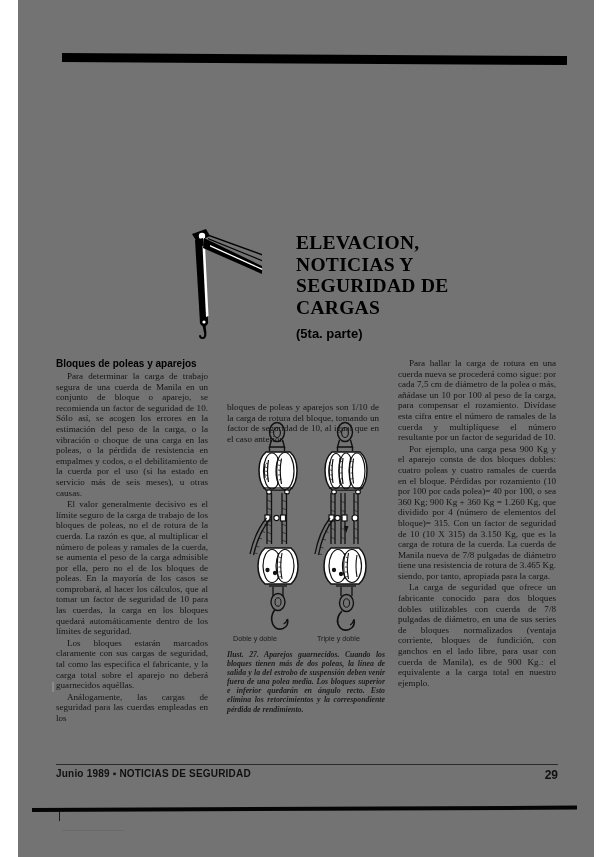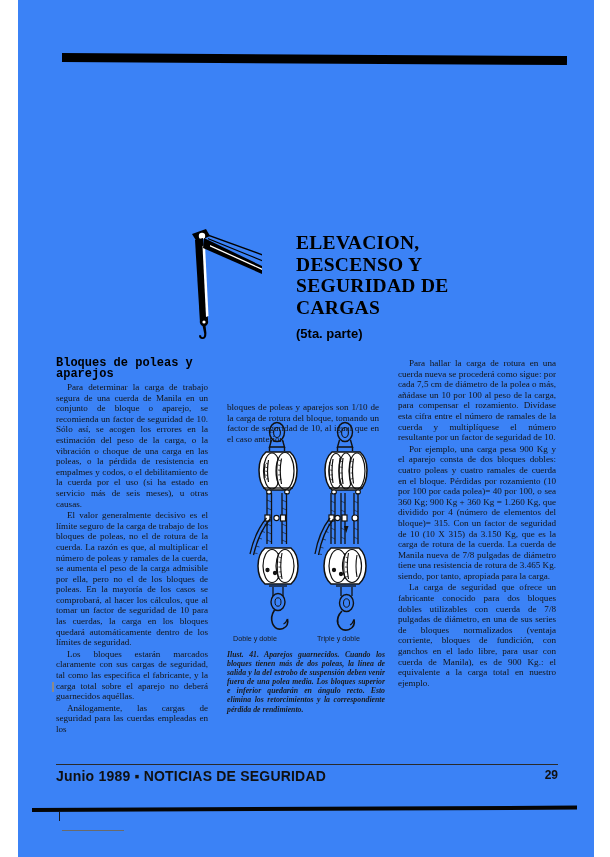--- a/index.html
+++ b/index.html
@@ -14,21 +14,21 @@
     font-family: "Liberation Serif", serif;
     color: #101010;
     overflow: hidden;
   }
 
   .page {
     position: absolute;
     left: 0; top: 0;
     width: 610px;
     height: 857px;
-    background: #3b82f6;
+    background: #737373;
   }
 
   
   .scan-edge-left {
     position: absolute;
     left: 0; top: 0;
     width: 18px; height: 857px;
     background: #ffffff;
   }
   .scan-edge-right {
@@ -115,23 +115,23 @@
   .col {
     position: absolute;
     top: 0;
     width: 152px;
   }
   .col-1 { left: 0px; }
   .col-2 { left: 171px; }
   .col-3 { left: 342px; width: 158px; }
 
   .section-title {
-    font-family: Liberation Mono, monospace;
-    font-weight: bold;
-    font-size: 12px;
+    font-family: Liberation Sans, sans-serif;
+    font-weight: bold;
+    font-size: 10px;
     line-height: 11px;
     margin: 0 0 2px 0;
     color: #000;
   }
   p.body {
     margin: 0 0 1px 0;
     font-size: 9.1px;
     line-height: 10.6px;
     text-align: justify;
     text-indent: 11px;
@@ -183,21 +183,21 @@
     position: absolute;
     left: 56px; top: 764px;
     width: 502px; height: 1px;
     background: #2a2a2a;
   }
   .footer-left {
     position: absolute;
     left: 56px; top: 768px;
     font-family: "Liberation Sans", sans-serif;
     font-weight: bold;
-    font-size: 14px;
+    font-size: 10px;
     letter-spacing: 0.2px;
     color: #101010;
     white-space: nowrap;
   }
   .footer-page {
     position: absolute;
     left: 540px; top: 768px;
     width: 18px;
     text-align: right;
     font-family: "Liberation Sans", sans-serif;
@@ -238,21 +238,21 @@
         <circle cx="54" cy="110" r="4.2"></circle>
         <circle cx="54" cy="110" r="1.6" fill="#fff"></circle>
         <path d="M52.6 114 L55.6 114 L56.4 121 Q56.6 127 52.4 127 Q49 127 49 123.2 L51 123.2 Q51 125.2 52.6 125.2 Q54.4 125.2 54.2 121.6 Z"></path>
       </g>
     </svg>
   </div>
 
   <div class="headline-wrap">
     <h1 class="headline">
       <span class="headline-line">ELEVACION,</span>
-      <span class="headline-line">DESCENSO Y</span>
+      <span class="headline-line">NOTICIAS Y</span>
       <span class="headline-line">SEGURIDAD DE</span>
       <span class="headline-line">CARGAS</span>
     </h1>
     <div class="subhead">(5ta. parte)</div>
   </div>
 
   <div class="cols">
 
     <div class="col col-1">
       <div class="section-title">Bloques de poleas y aparejos</div>
@@ -420,21 +420,21 @@
           </g>
 
         </g>
       </svg>
 
       <div class="fig-labels">
         <span class="fig-label fig-label-left">Doble y doble</span>
         <span class="fig-label fig-label-right">Triple y doble</span>
       </div>
 
-      <p class="caption"><span class="lead">Ilust. 41. Aparejos guarnecidos.</span><span> Cuando los bloques tienen más de dos poleas, la línea de salida y la del estrobo de suspensión deben venir fuera de una polea media. Los bloques superior e inferior quedarán en ángulo recto. Esto elimina los retorcimientos y la correspondiente pérdida de rendimiento.</span></p>
+      <p class="caption"><span class="lead">Ilust. 27. Aparejos guarnecidos.</span><span> Cuando los bloques tienen más de dos poleas, la línea de salida y la del estrobo de suspensión deben venir fuera de una polea media. Los bloques superior e inferior quedarán en ángulo recto. Esto elimina los retorcimientos y la correspondiente pérdida de rendimiento.</span></p>
     </div>
 
     <div class="col col-3">
       <p class="body">Para hallar la carga de rotura en una cuerda nueva se procederá como sigue: por cada 7,5 cm de diámetro de la polea o más, añádase un 10 por 100 al peso de la carga, para compensar el rozamiento. Divídase esta cifra entre el número de ramales de la cuerda y multiplíquese el número resultante por un factor de seguridad de 10.</p>
       <p class="body">Por ejemplo, una carga pesa 900 Kg y el aparejo consta de dos bloques dobles: cuatro poleas y cuatro ramales de cuerda en el bloque. Pérdidas por rozamiento (10 por 100 por cada polea)= 40 por 100, o sea 360 Kg; 900 Kg + 360 Kg = 1.260 Kg, que dividido por 4 (número de elementos del bloque)= 315. Con un factor de seguridad de 10 (10 X 315) da 3.150 Kg, que es la carga de rotura de la cuerda. La cuerda de Manila nueva de 7/8 pulgadas de diámetro tiene una resistencia de rotura de 3.465 Kg. siendo, por tanto, apropiada para la carga.</p>
       <p class="body">La carga de seguridad que ofrece un fabricante conocido para dos bloques dobles utilizables con cuerda de 7/8 pulgadas de diámetro, en una de sus series de bloques normalizados (ventaja corriente, bloques de fundición, con ganchos en el lado libre, para usar con cuerda de Manila), es de 900 Kg.: el equivalente a la carga total en nuestro ejemplo.</p>
     </div>
 
   </div>
 

